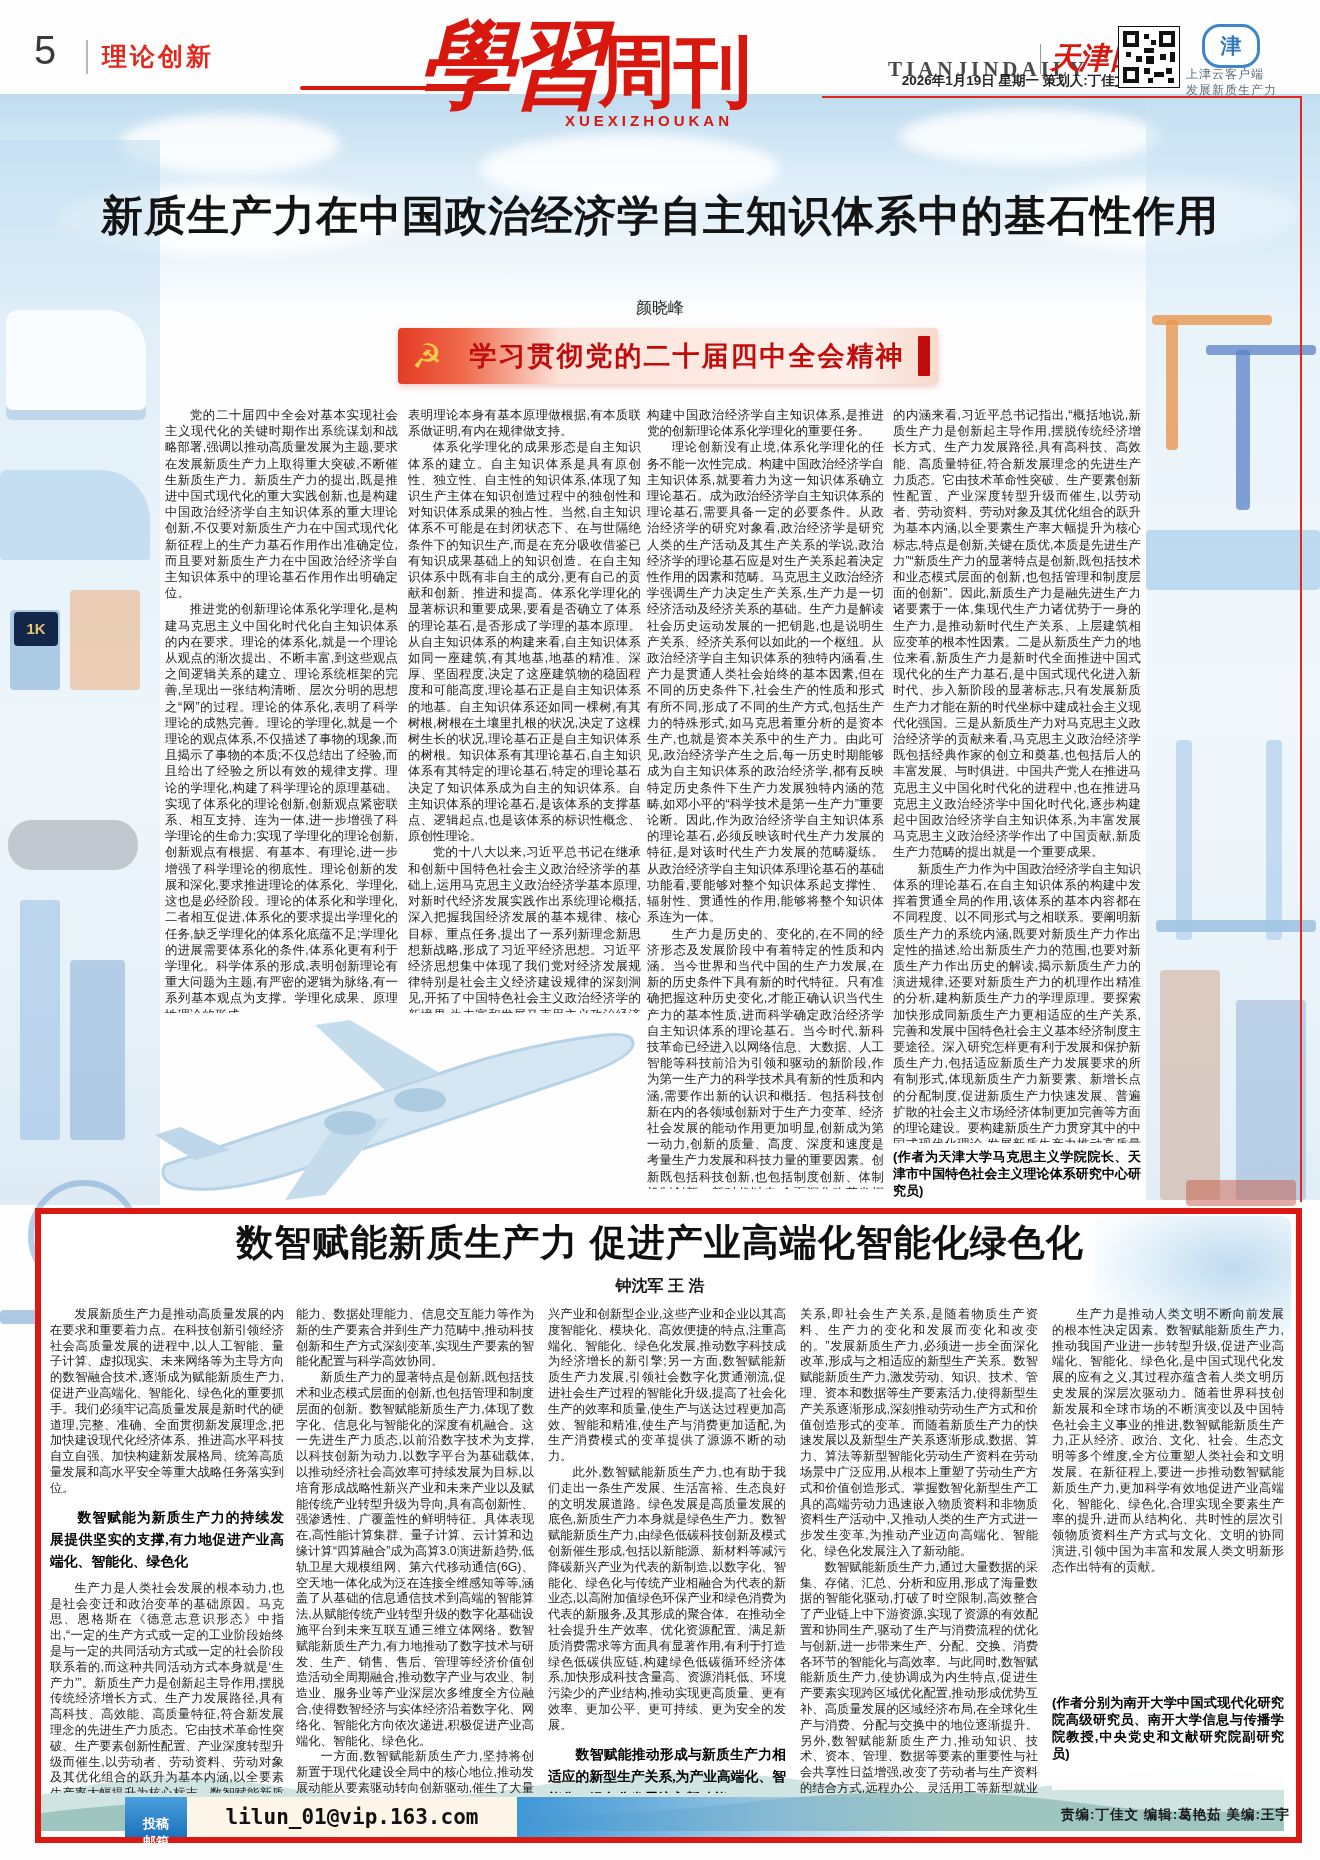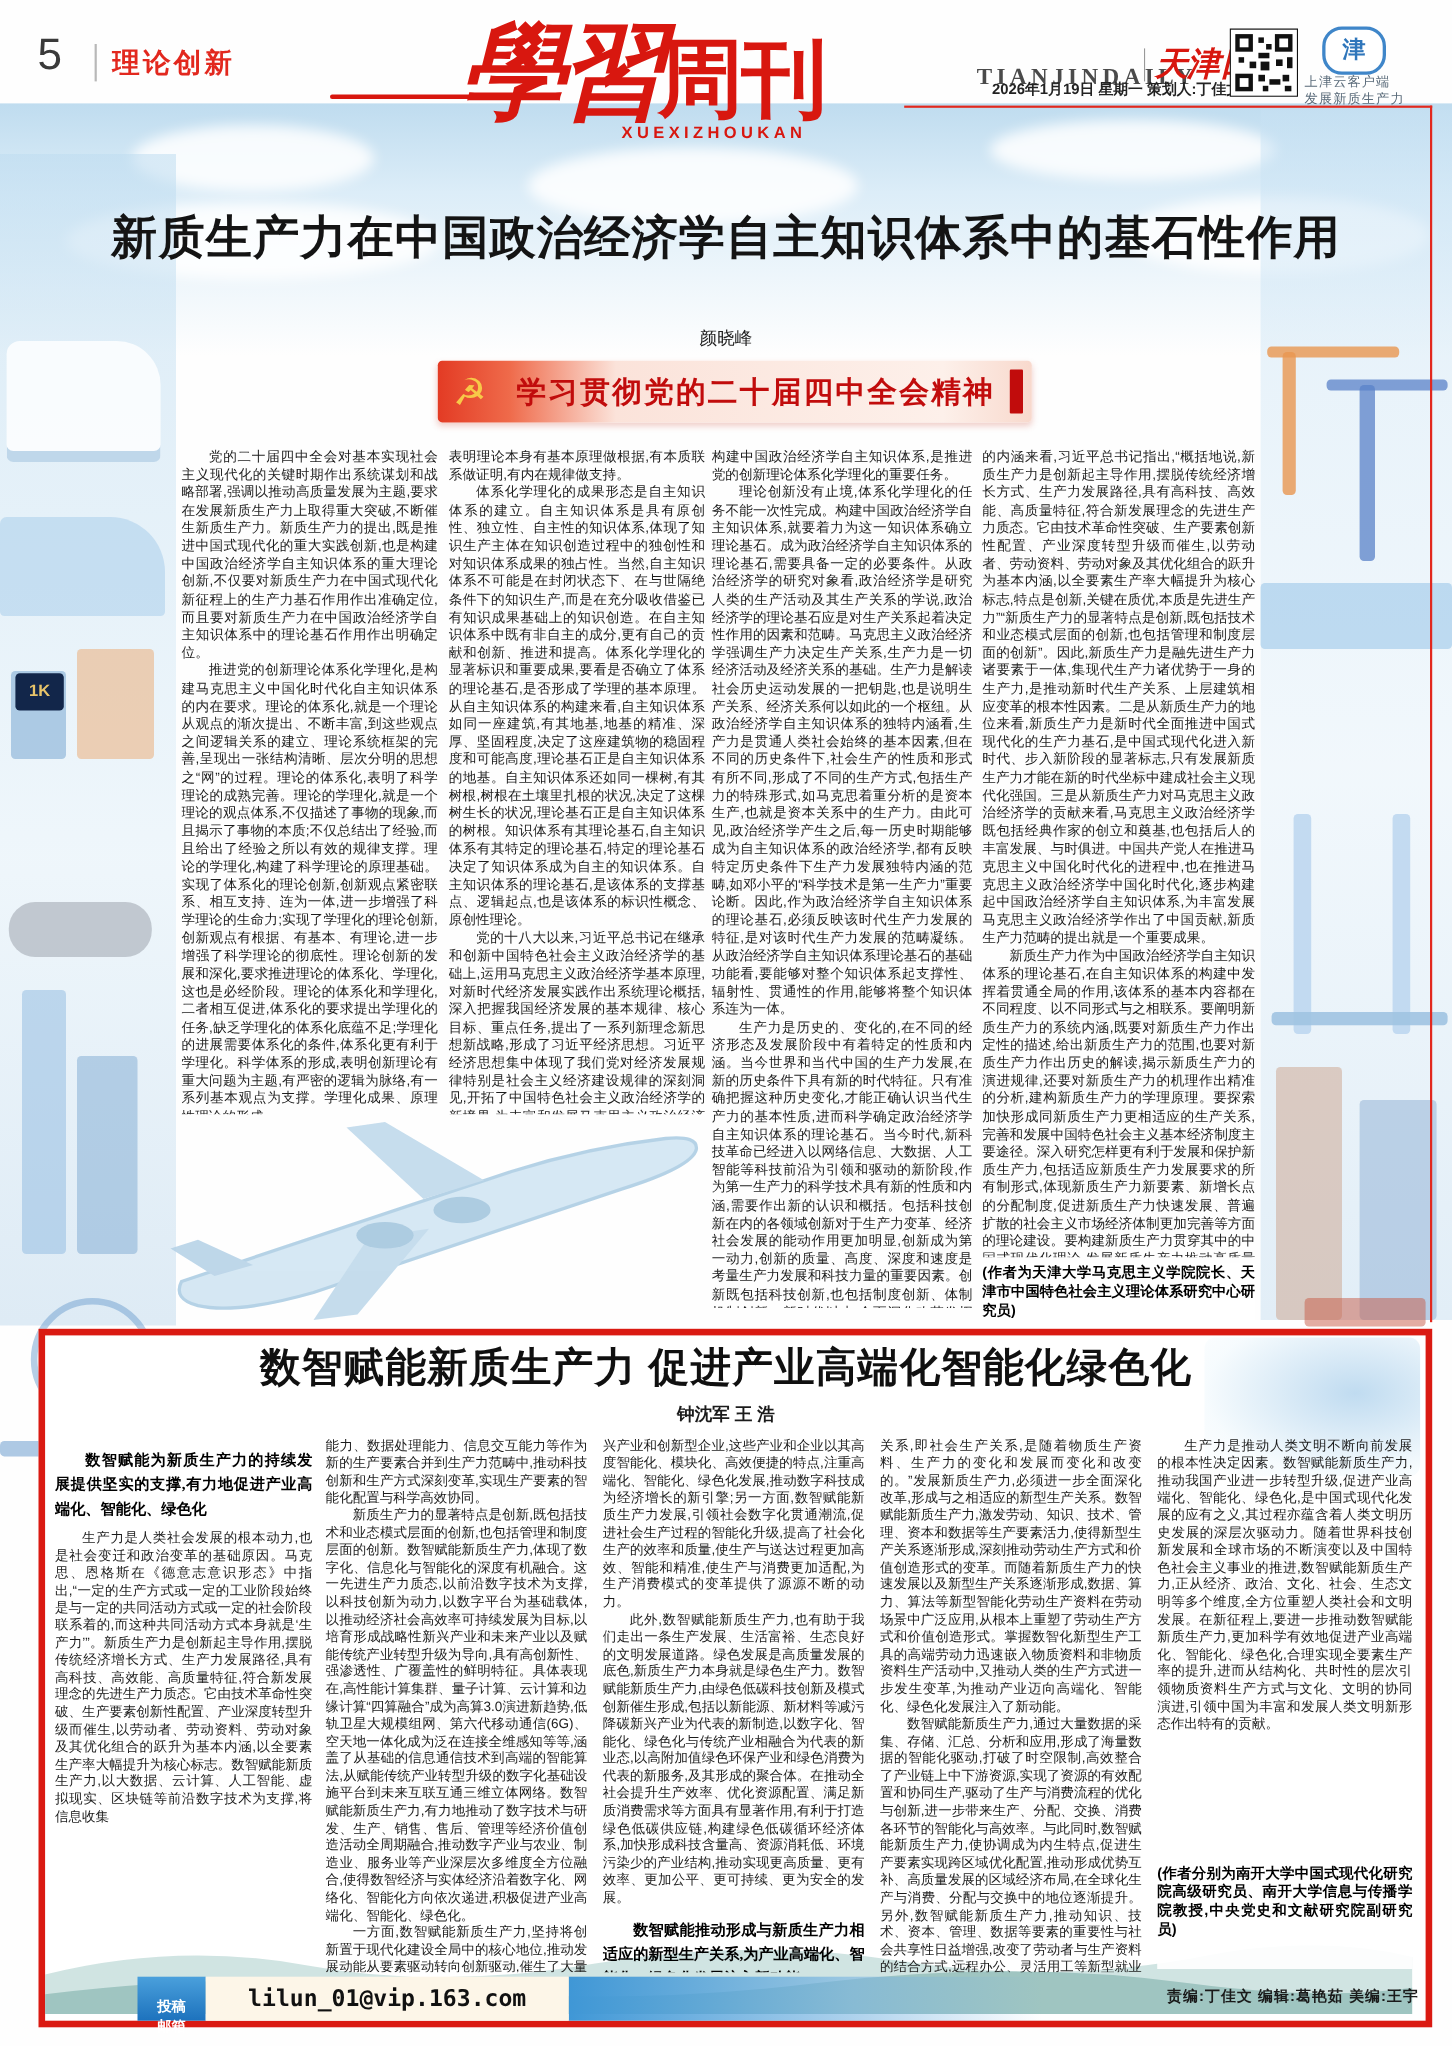--- a/index.html
+++ b/index.html
@@ -219,20 +219,21 @@
     <div class="para p">新质生产力作为中国政治经济学自主知识体系的理论基石,在自主知识体系的构建中发挥着贯通全局的作用,该体系的基本内容都在不同程度、以不同形式与之相联系。要阐明新质生产力的系统内涵,既要对新质生产力作出定性的描述,给出新质生产力的范围,也要对新质生产力作出历史的解读,揭示新质生产力的演进规律,还要对新质生产力的机理作出精准的分析,建构新质生产力的学理原理。要探索加快形成同新质生产力更相适应的生产关系,完善和发展中国特色社会主义基本经济制度主要途径。深入研究怎样更有利于发展和保护新质生产力,包括适应新质生产力发展要求的所有制形式,体现新质生产力新要素、新增长点的分配制度,促进新质生产力快速发展、普遍扩散的社会主义市场经济体制更加完善等方面的理论建设。要构建新质生产力贯穿其中的中国式现代化理论,发展新质生产力推动高质量发展,在推进中国式现代化中发展新质生产力。</div>
   </div>
 <div class="abs attrBlock" id="leadAttr">(作者为天津大学马克思主义学院院长、天津市中国特色社会主义理论体系研究中心研究员)</div>
 
 <div class="abs" id="redBox"></div>
 <div class="abs" id="tubeDeco"></div>
 <div class="abs" id="title2">数智赋能新质生产力  促进产业高端化智能化绿色化</div>
 <div class="abs" id="authors2">钟沈军  王 浩</div>
 
 <div class="abs ncol" id="sec-c1">
+    <div class="para p">发展新质生产力是推动高质量发展的内在要求和重要着力点。在科技创新引领经济社会高质量发展的进程中,以人工智能、量子计算、虚拟现实、未来网络等为主导方向的数智融合技术,逐渐成为赋能新质生产力,促进产业高端化、智能化、绿色化的重要抓手。我们必须牢记高质量发展是新时代的硬道理,完整、准确、全面贯彻新发展理念,把加快建设现代化经济体系、推进高水平科技自立自强、加快构建新发展格局、统筹高质量发展和高水平安全等重大战略任务落实到位。</div>
     <div class="para sub">数智赋能为新质生产力的持续发展提供坚实的支撑,有力地促进产业高端化、智能化、绿色化</div>
     <div class="para p">生产力是人类社会发展的根本动力,也是社会变迁和政治变革的基础原因。马克思、恩格斯在《德意志意识形态》中指出,“一定的生产方式或一定的工业阶段始终是与一定的共同活动方式或一定的社会阶段联系着的,而这种共同活动方式本身就是‘生产力’”。新质生产力是创新起主导作用,摆脱传统经济增长方式、生产力发展路径,具有高科技、高效能、高质量特征,符合新发展理念的先进生产力质态。它由技术革命性突破、生产要素创新性配置、产业深度转型升级而催生,以劳动者、劳动资料、劳动对象及其优化组合的跃升为基本内涵,以全要素生产率大幅提升为核心标志。数智赋能新质生产力,以大数据、云计算、人工智能、虚拟现实、区块链等前沿数字技术为支撑,将信息收集</div>
   </div>
 <div class="abs ncol" id="sec-c2">
     <div class="para c">能力、数据处理能力、信息交互能力等作为新的生产要素合并到生产力范畴中,推动科技创新和生产方式深刻变革,实现生产要素的智能化配置与科学高效协同。</div>
     <div class="para p">新质生产力的显著特点是创新,既包括技术和业态模式层面的创新,也包括管理和制度层面的创新。数智赋能新质生产力,体现了数字化、信息化与智能化的深度有机融合。这一先进生产力质态,以前沿数字技术为支撑,以科技创新为动力,以数字平台为基础载体,以推动经济社会高效率可持续发展为目标,以培育形成战略性新兴产业和未来产业以及赋能传统产业转型升级为导向,具有高创新性、强渗透性、广覆盖性的鲜明特征。具体表现在,高性能计算集群、量子计算、云计算和边缘计算“四算融合”成为高算3.0演进新趋势,低轨卫星大规模组网、第六代移动通信(6G)、空天地一体化成为泛在连接全维感知等等,涵盖了从基础的信息通信技术到高端的智能算法,从赋能传统产业转型升级的数字化基础设施平台到未来互联互通三维立体网络。数智赋能新质生产力,有力地推动了数字技术与研发、生产、销售、售后、管理等经济价值创造活动全周期融合,推动数字产业与农业、制造业、服务业等产业深层次多维度全方位融合,使得数智经济与实体经济沿着数字化、网络化、智能化方向依次递进,积极促进产业高端化、智能化、绿色化。</div>
     <div class="para p">一方面,数智赋能新质生产力,坚持将创新置于现代化建设全局中的核心地位,推动发展动能从要素驱动转向创新驱动,催生了大量新</div>
   </div>
 <div class="abs ncol" id="sec-c3">
     <div class="para c">兴产业和创新型企业,这些产业和企业以其高度智能化、模块化、高效便捷的特点,注重高端化、智能化、绿色化发展,推动数字科技成为经济增长的新引擎;另一方面,数智赋能新质生产力发展,引领社会数字化贯通潮流,促进社会生产过程的智能化升级,提高了社会化生产的效率和质量,使生产与送达过程更加高效、智能和精准,使生产与消费更加适配,为生产消费模式的变革提供了源源不断的动力。</div>

